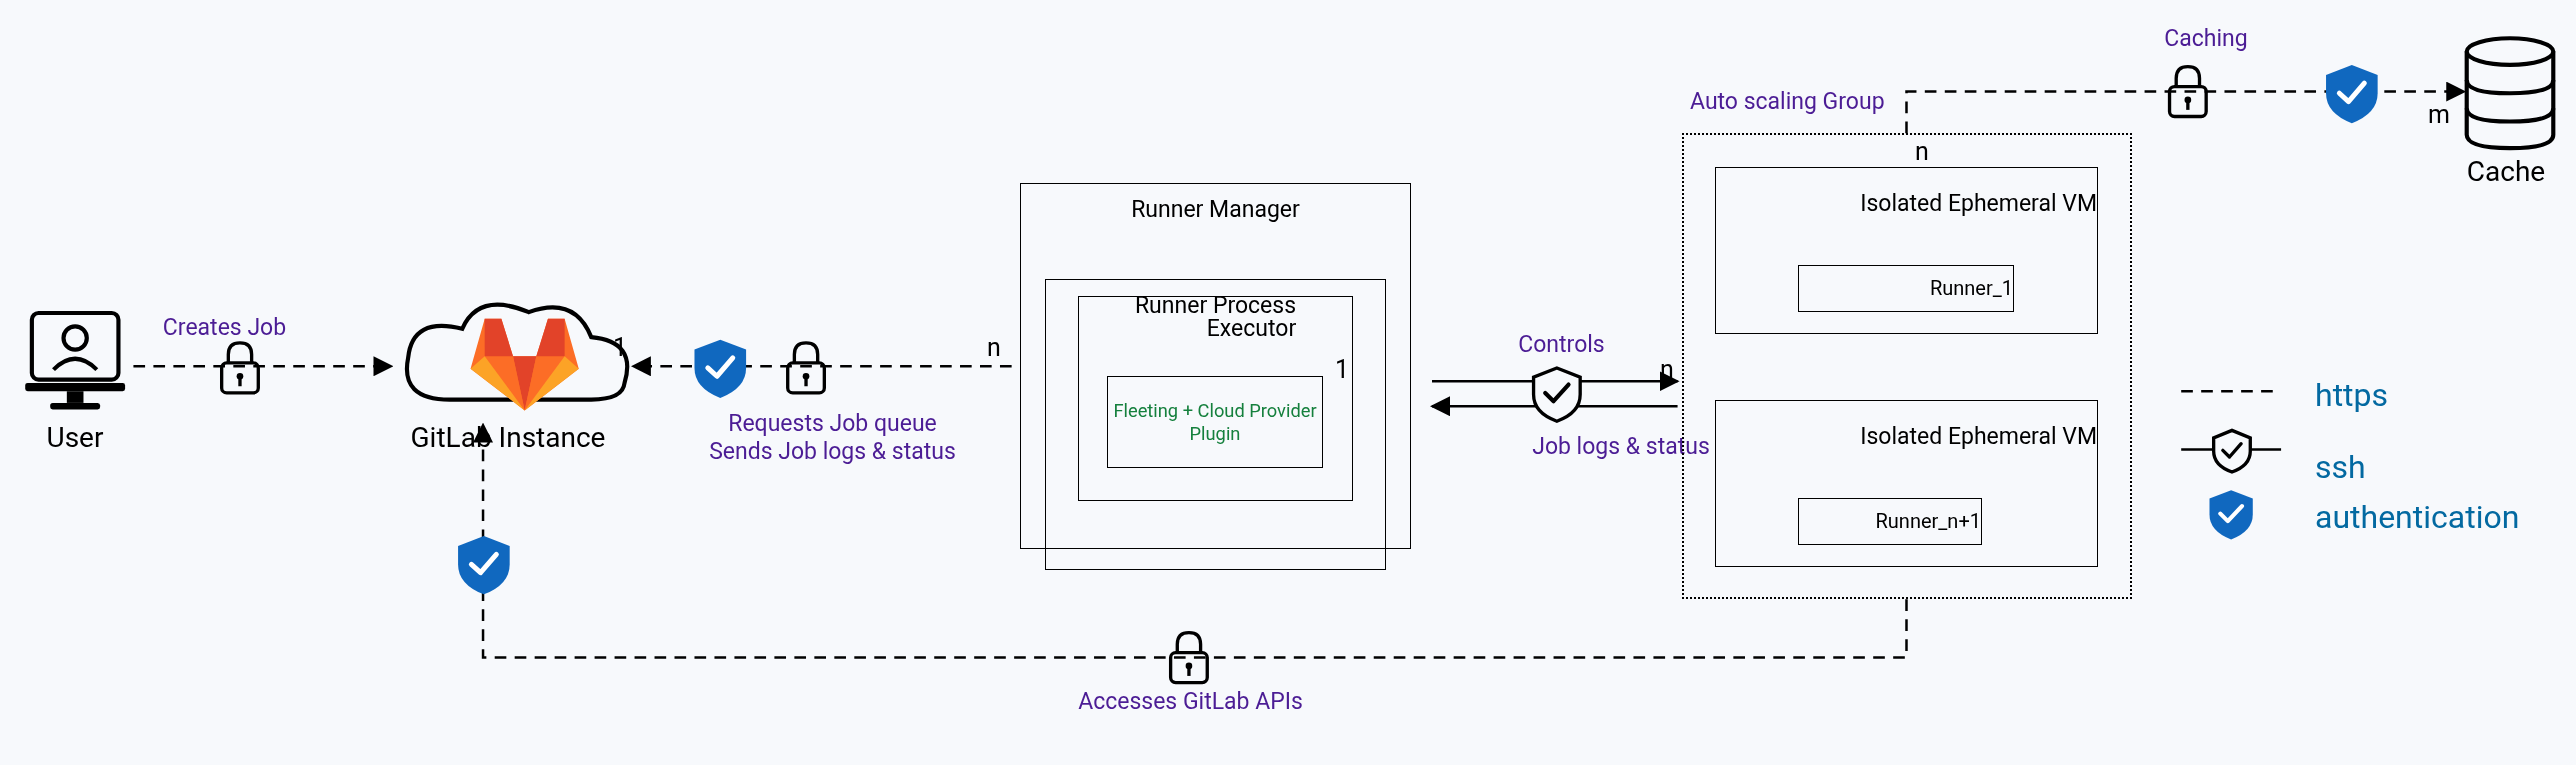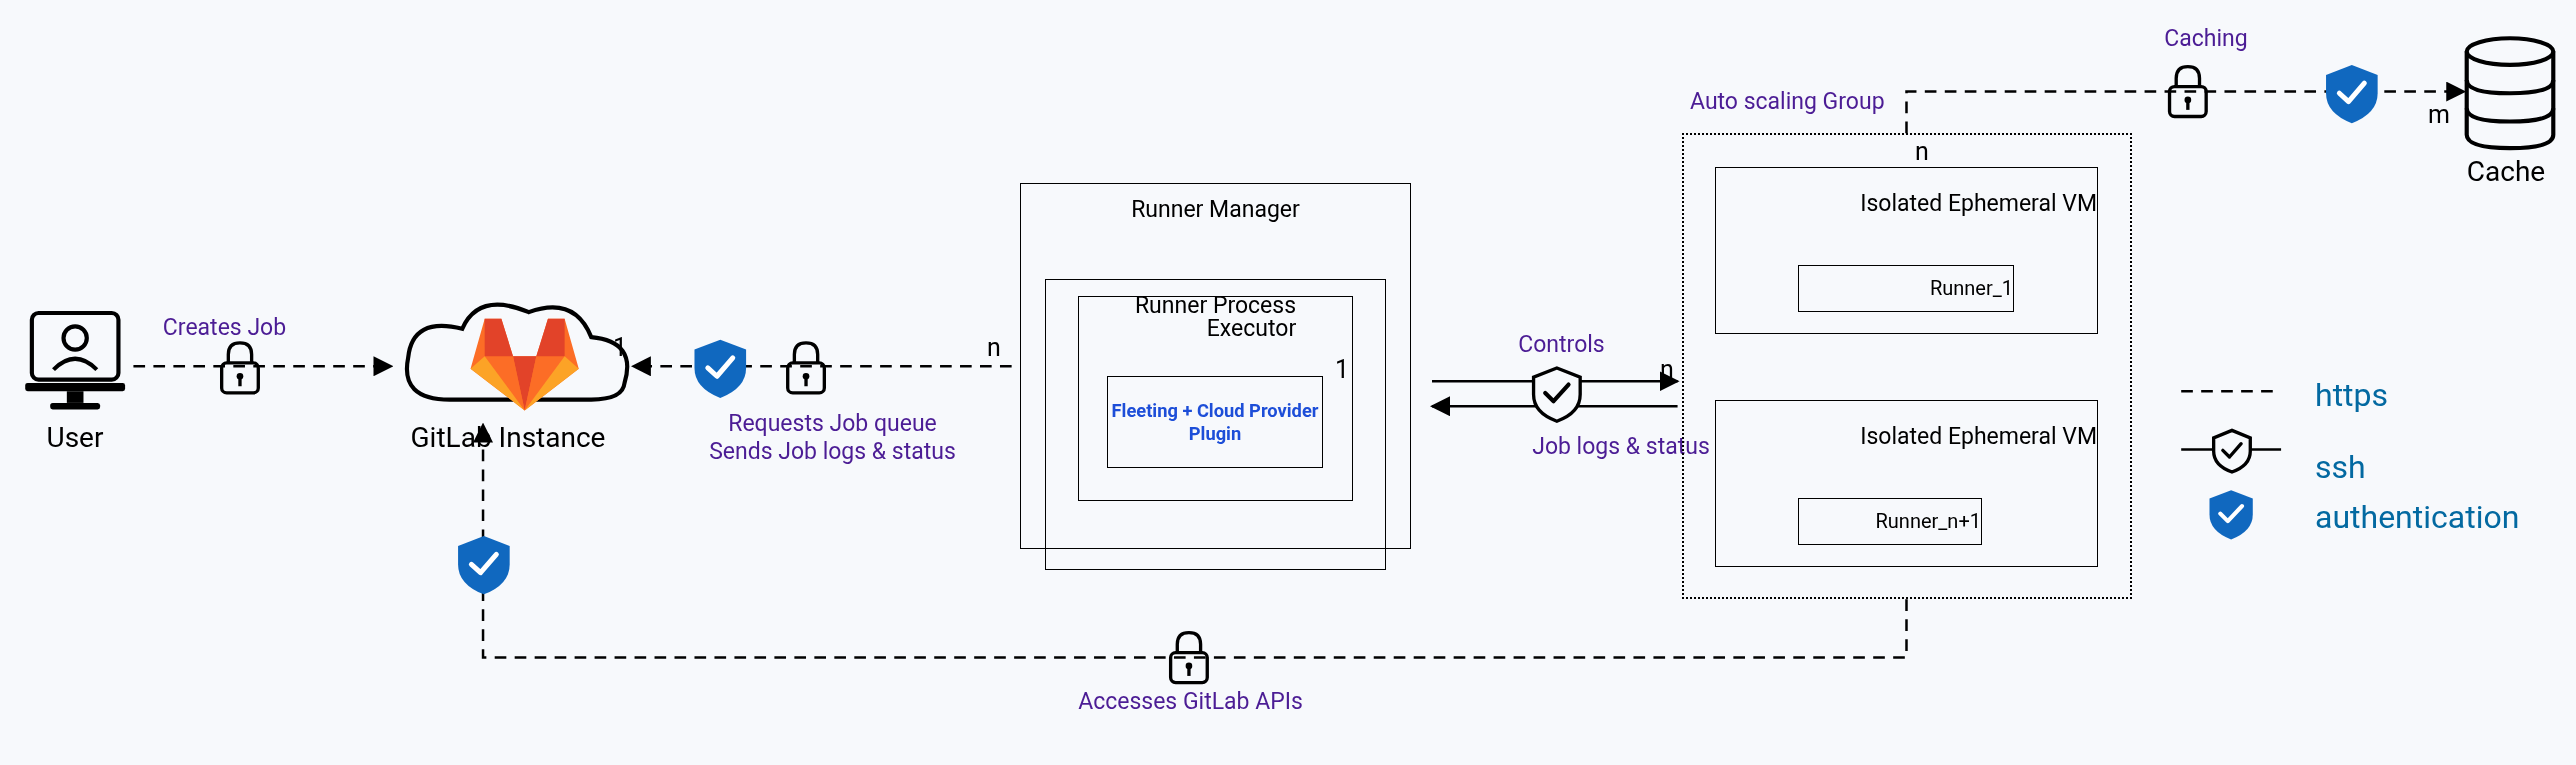--- a/index.html
+++ b/index.html
@@ -6,21 +6,21 @@
   body {
     font-family: -apple-system, BlinkMacSystemFont, "Segoe UI", Roboto, Helvetica, Arial, sans-serif;
     background: #f7f9fc;
     width: 2576px;
     height: 765px;
     position: relative;
     overflow: hidden;
   }
   .node-label { font-size: 28px; color: #000; font-weight: 400; text-align: center; position: absolute; }
   .edge-label { font-size: 23px; color: #4c1d95; font-weight: 400; text-align: center; position: absolute; }
-  .small-label { font-size: 18.3px; color: #1d4ed8; font-weight: 700; text-align: center; position: absolute; }
+  .small-label { font-size: 18.3px; color: #15803d; font-weight: 400; text-align: center; position: absolute; }
   .card { font-size: 20px; color: #000; text-align: right; position: absolute; }
   .mult { font-size: 25px; color: #000; position: absolute; }
   .box { position: absolute; border: 1.7px solid #000; background: transparent; }
   .inner-label { font-size: 23px; color:#000; text-align:center; position:absolute; width:100%; }
   .vm-box { position:absolute; border:1.7px solid #000; }
   .vm-inner { position:absolute; border:1.7px solid #000; }
   .dotted-box { position:absolute; border:2.5px dotted #000; }
   .legend-text { font-size: 32px; color:#0369a1; position:absolute; }
 </style>
 </head>

